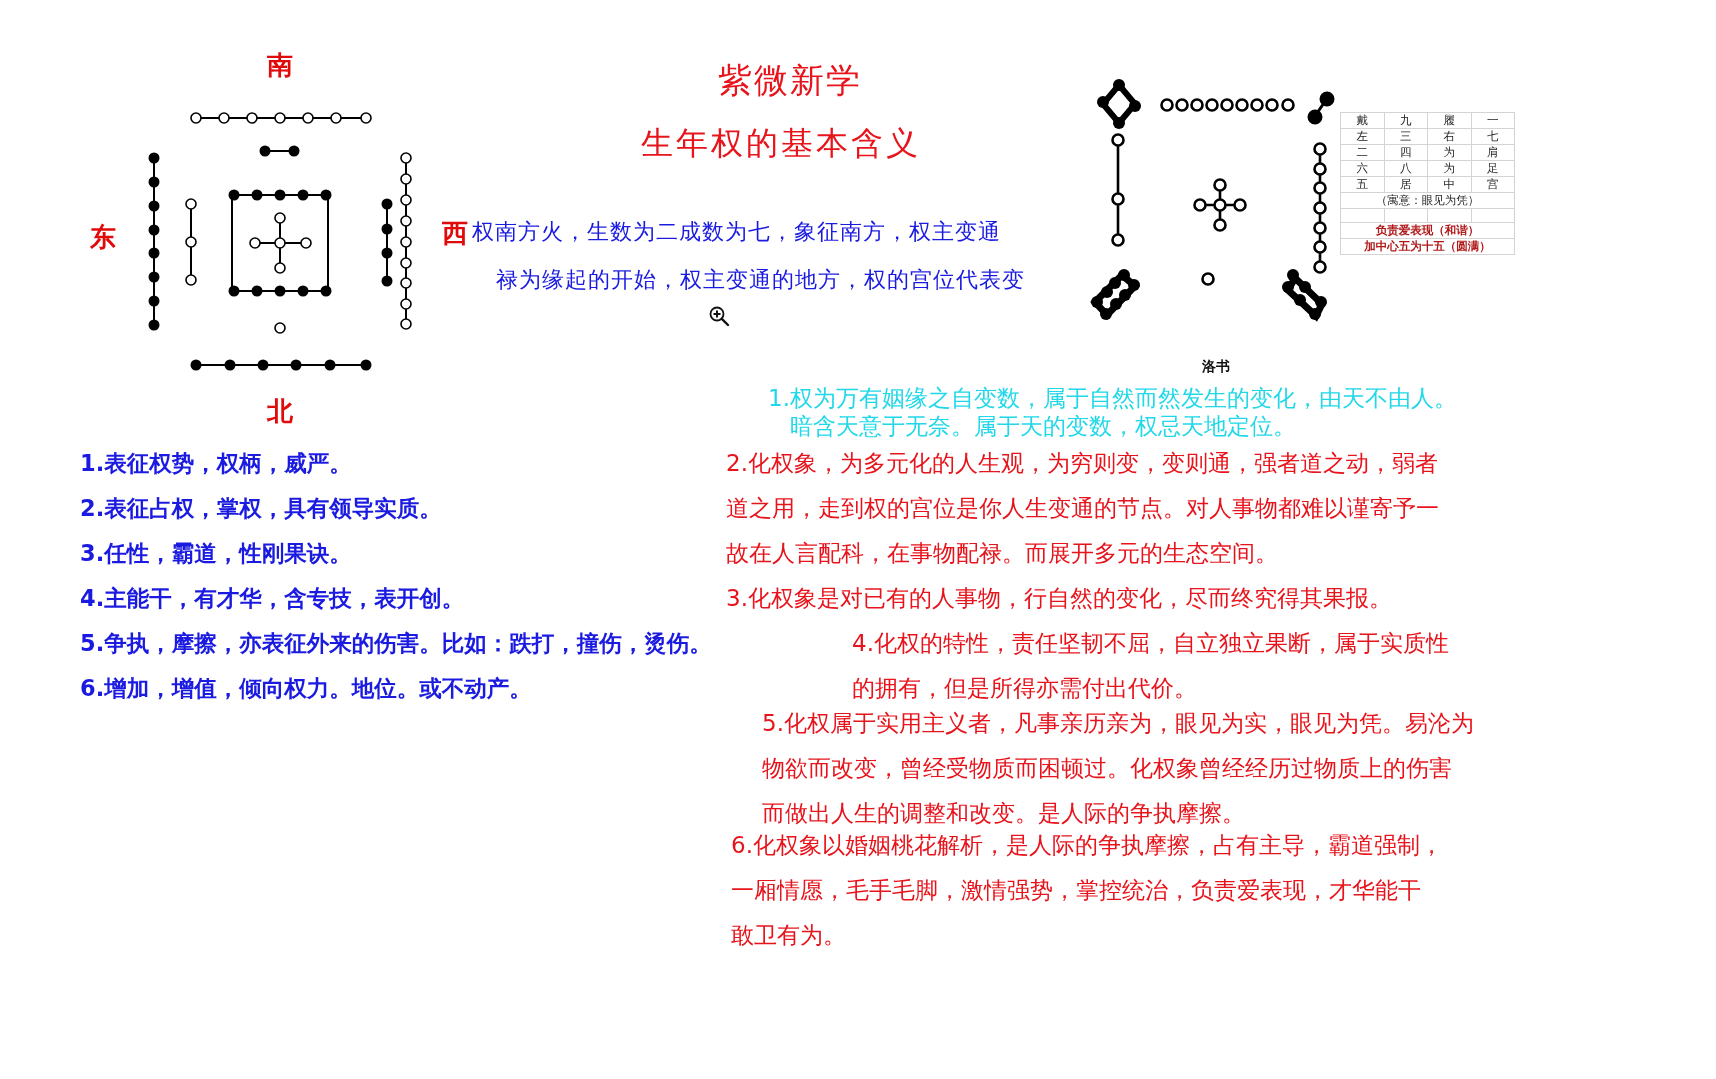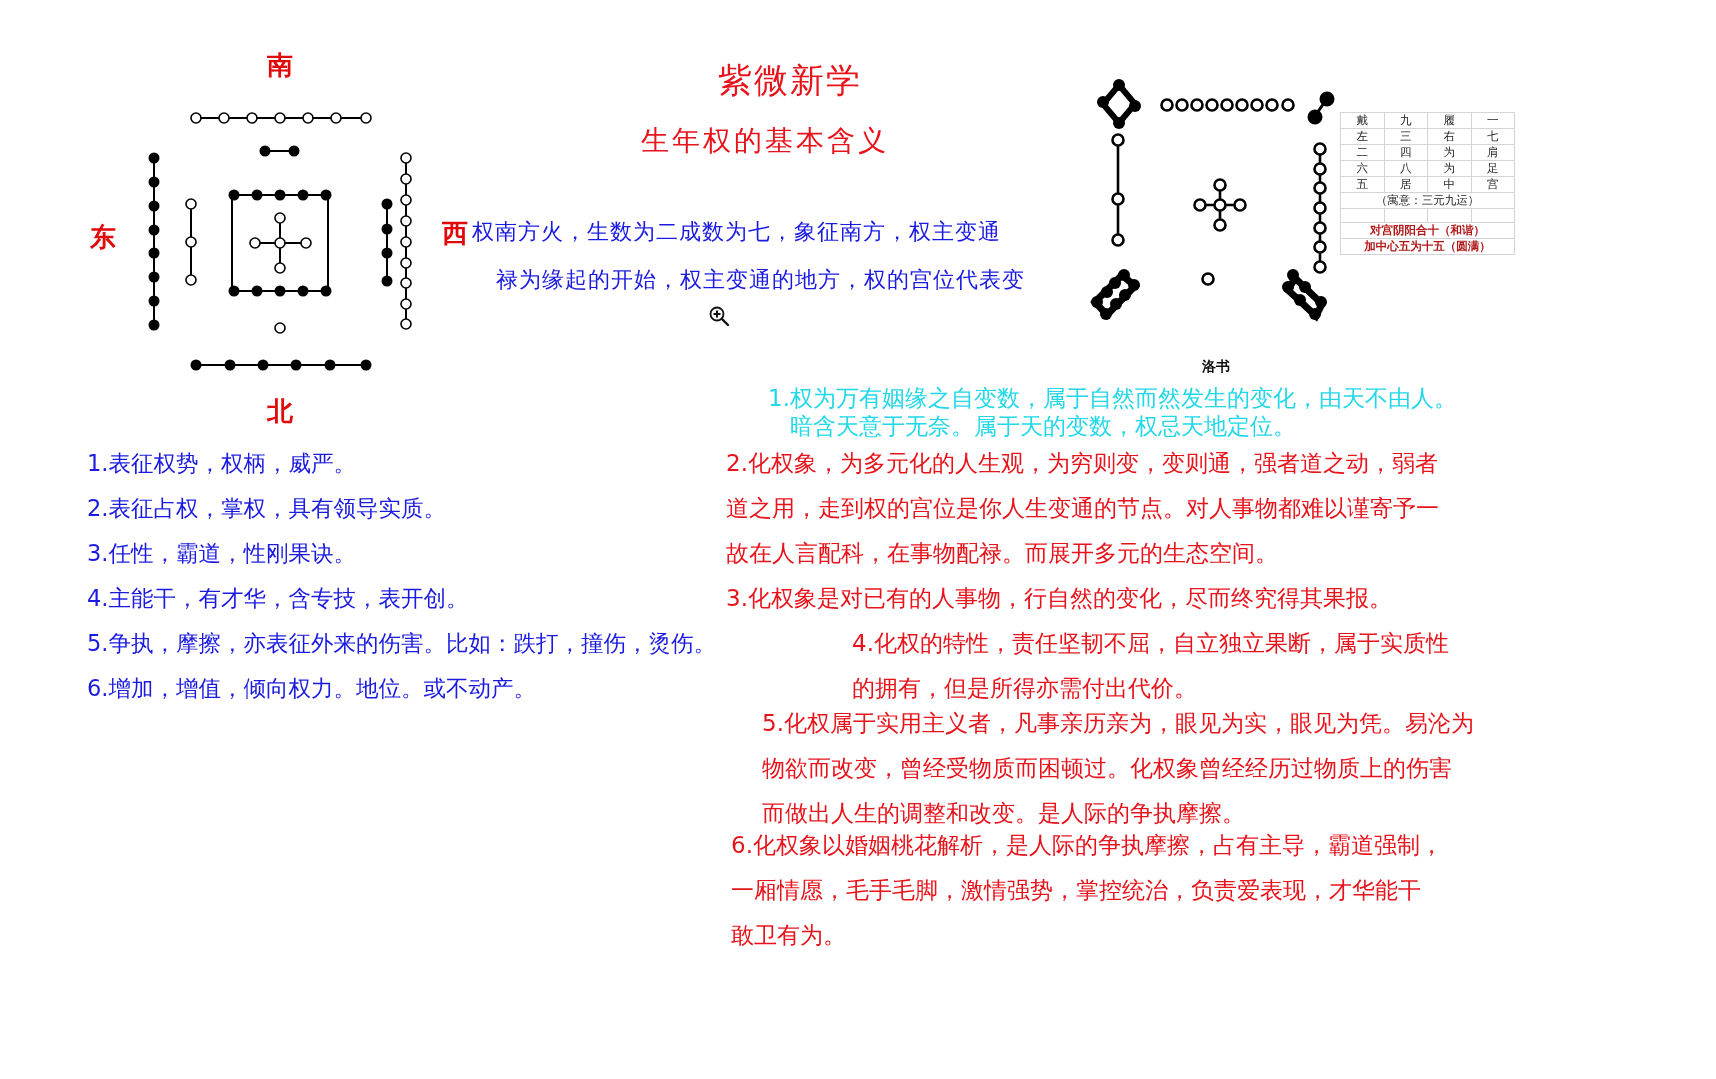--- a/index.html
+++ b/index.html
@@ -5,21 +5,21 @@
   html, body { margin: 0; padding: 0; }
   body {
     width: 1716px; height: 1079px; position: relative; overflow: hidden;
     background: #ffffff;
     font-family: "DejaVu Sans", "Liberation Sans", sans-serif;
   }
   .abs { position: absolute; }
   .blue { color: #1a1ae0; }
   .dir { font-weight: bold; font-size: 26px; color: #e00a0a; }
   .title1 { font-size: 34px; color: #e8141c; letter-spacing: 2px; }
-  .title2 { font-size: 28px; color: #e8141c; letter-spacing: 3px; }
+  .title2 { font-size: 32px; color: #e8141c; letter-spacing: 3px; }
   .intro { font-size: 22px; color: #1a1ae0; white-space: nowrap; letter-spacing: 1px; margin-top: 25px; }
   .item { font-size: 22.5px; white-space: nowrap; line-height: 45px; }
   .rline { font-size: 23px; white-space: nowrap; line-height: 45px; color: #e8141c; }
   .cline { font-size: 23px; white-space: nowrap; line-height: 28px; color: #22d8e8; }
   .lstable { border-collapse: collapse; font-family: "DejaVu Serif", serif; font-size: 11.5px; }
   .lstable td { border: 1px solid #d4d4d4; height: 13px; padding: 0 4px; text-align: center; color: #222; }
   .lstable td.note { color: #b01818; font-weight: bold; }
   .lscap { font-size: 14px; font-weight: bold; color: #111; }
   svg { display: block; }
 </style>
@@ -240,41 +240,41 @@
       <td>为</td>
           <td>足</td>
     </tr>
     <tr>
       <td>五</td>
           <td>居</td>
       <td>中</td>
           <td>宫</td>
     </tr>
     <tr>
-      <td colspan="4">（寓意：三元九运）</td>
+      <td colspan="4">（寓意：眼见为凭）</td>
     </tr>
     <tr>
       <td></td>
           <td></td>
           <td></td>
           <td></td>
     </tr>
     <tr>
-      <td colspan="4" class="note">对宫阴阳合十（和谐）</td>
+      <td colspan="4" class="note">负责爱表现（和谐）</td>
     </tr>
     <tr>
       <td colspan="4" class="note">加中心五为十五（圆满）</td>
     </tr>
   </tbody>
     </table>
 
   <div class="abs lscap" style="left:117px; top:286px;">洛书</div>
 </div>
 
-<div class="abs" style="left:87px; top:441px;">
+<div class="abs" style="left:80px; top:441px;font-weight:bold;">
   <div class="item blue">1.表征权势，权柄，威严。</div>
   <div class="item blue">2.表征占权，掌权，具有领导实质。</div>
   <div class="item blue">3.任性，霸道，性刚果诀。</div>
   <div class="item blue">4.主能干，有才华，含专技，表开创。</div>
   <div class="item blue">5.争执，摩擦，亦表征外来的伤害。比如：跌打，撞伤，烫伤。</div>
   <div class="item blue">6.增加，增值，倾向权力。地位。或不动产。</div>
 </div>
 
 <div class="abs" style="left:768px; top:384px;">
   <div class="cline">1.权为万有姻缘之自变数，属于自然而然发生的变化，由天不由人。</div>

